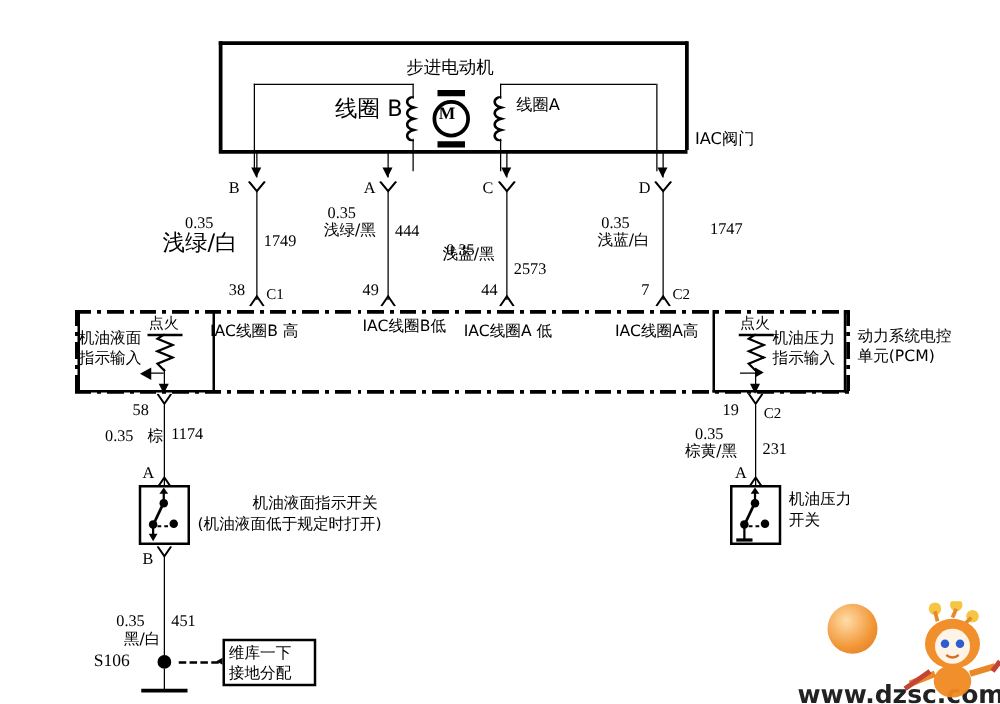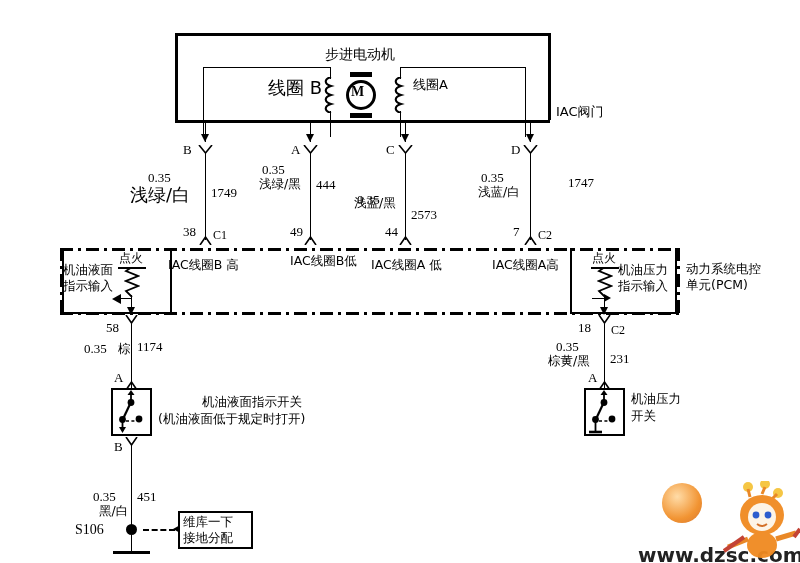--- a/index.html
+++ b/index.html
@@ -310,21 +310,21 @@
   <svg style="position:absolute; left:597px; top:267px;" width="16" height="30" viewBox="0 0 16 30">
     <path d="M8 0 L2 4 L14 9 L2 14 L14 19 L2 24 L8 30" fill="none" stroke="#000" stroke-width="1.8"></path>
   </svg>
   <div class="vline" style="left:604px; top:295px; height:19px;"></div>
   <div class="hline" style="left:592px; top:298px; width:13px; border-top-width:1.6px;"></div>
   <div class="arrow-right" style="left:604px; top:294px;"></div>
   <div class="arrow-down" style="left:599.5px; top:307px;"></div>
   <svg style="position:absolute; left:598px; top:315px;" width="13" height="9" viewBox="0 0 13 9">
     <path d="M1 0 L6.5 8 L12 0" fill="none" stroke="#000" stroke-width="1.6"></path>
   </svg>
-  <div class="lbl num" style="left:578px; top:321px; font-size:13px;">18</div>
+  <div class="lbl num" style="left:578px; top:321px; font-size:13px;">19</div>
   <div class="lbl num" style="left:611px; top:324px; font-size:12px;">C2</div>
 
   <div class="vline" style="left:131px; top:324px; height:64px;"></div>
   <div class="lbl num" style="left:84px; top:342px; font-size:13px;"><span>0.35</span></div>
   <div class="lbl cn" style="left:118px; top:342px; font-size:12.5px;">棕</div>
   <div class="lbl num" style="left:137px; top:340px; font-size:13px;">1174</div>
 
   <div class="lbl" style="left:114px; top:371px; font-size:13px;">A</div>
   <svg style="position:absolute; left:125px; top:381px;" width="13" height="9" viewBox="0 0 13 9">
     <path d="M1 9 L6.5 1 L12 9" fill="none" stroke="#000" stroke-width="1.6"></path>

